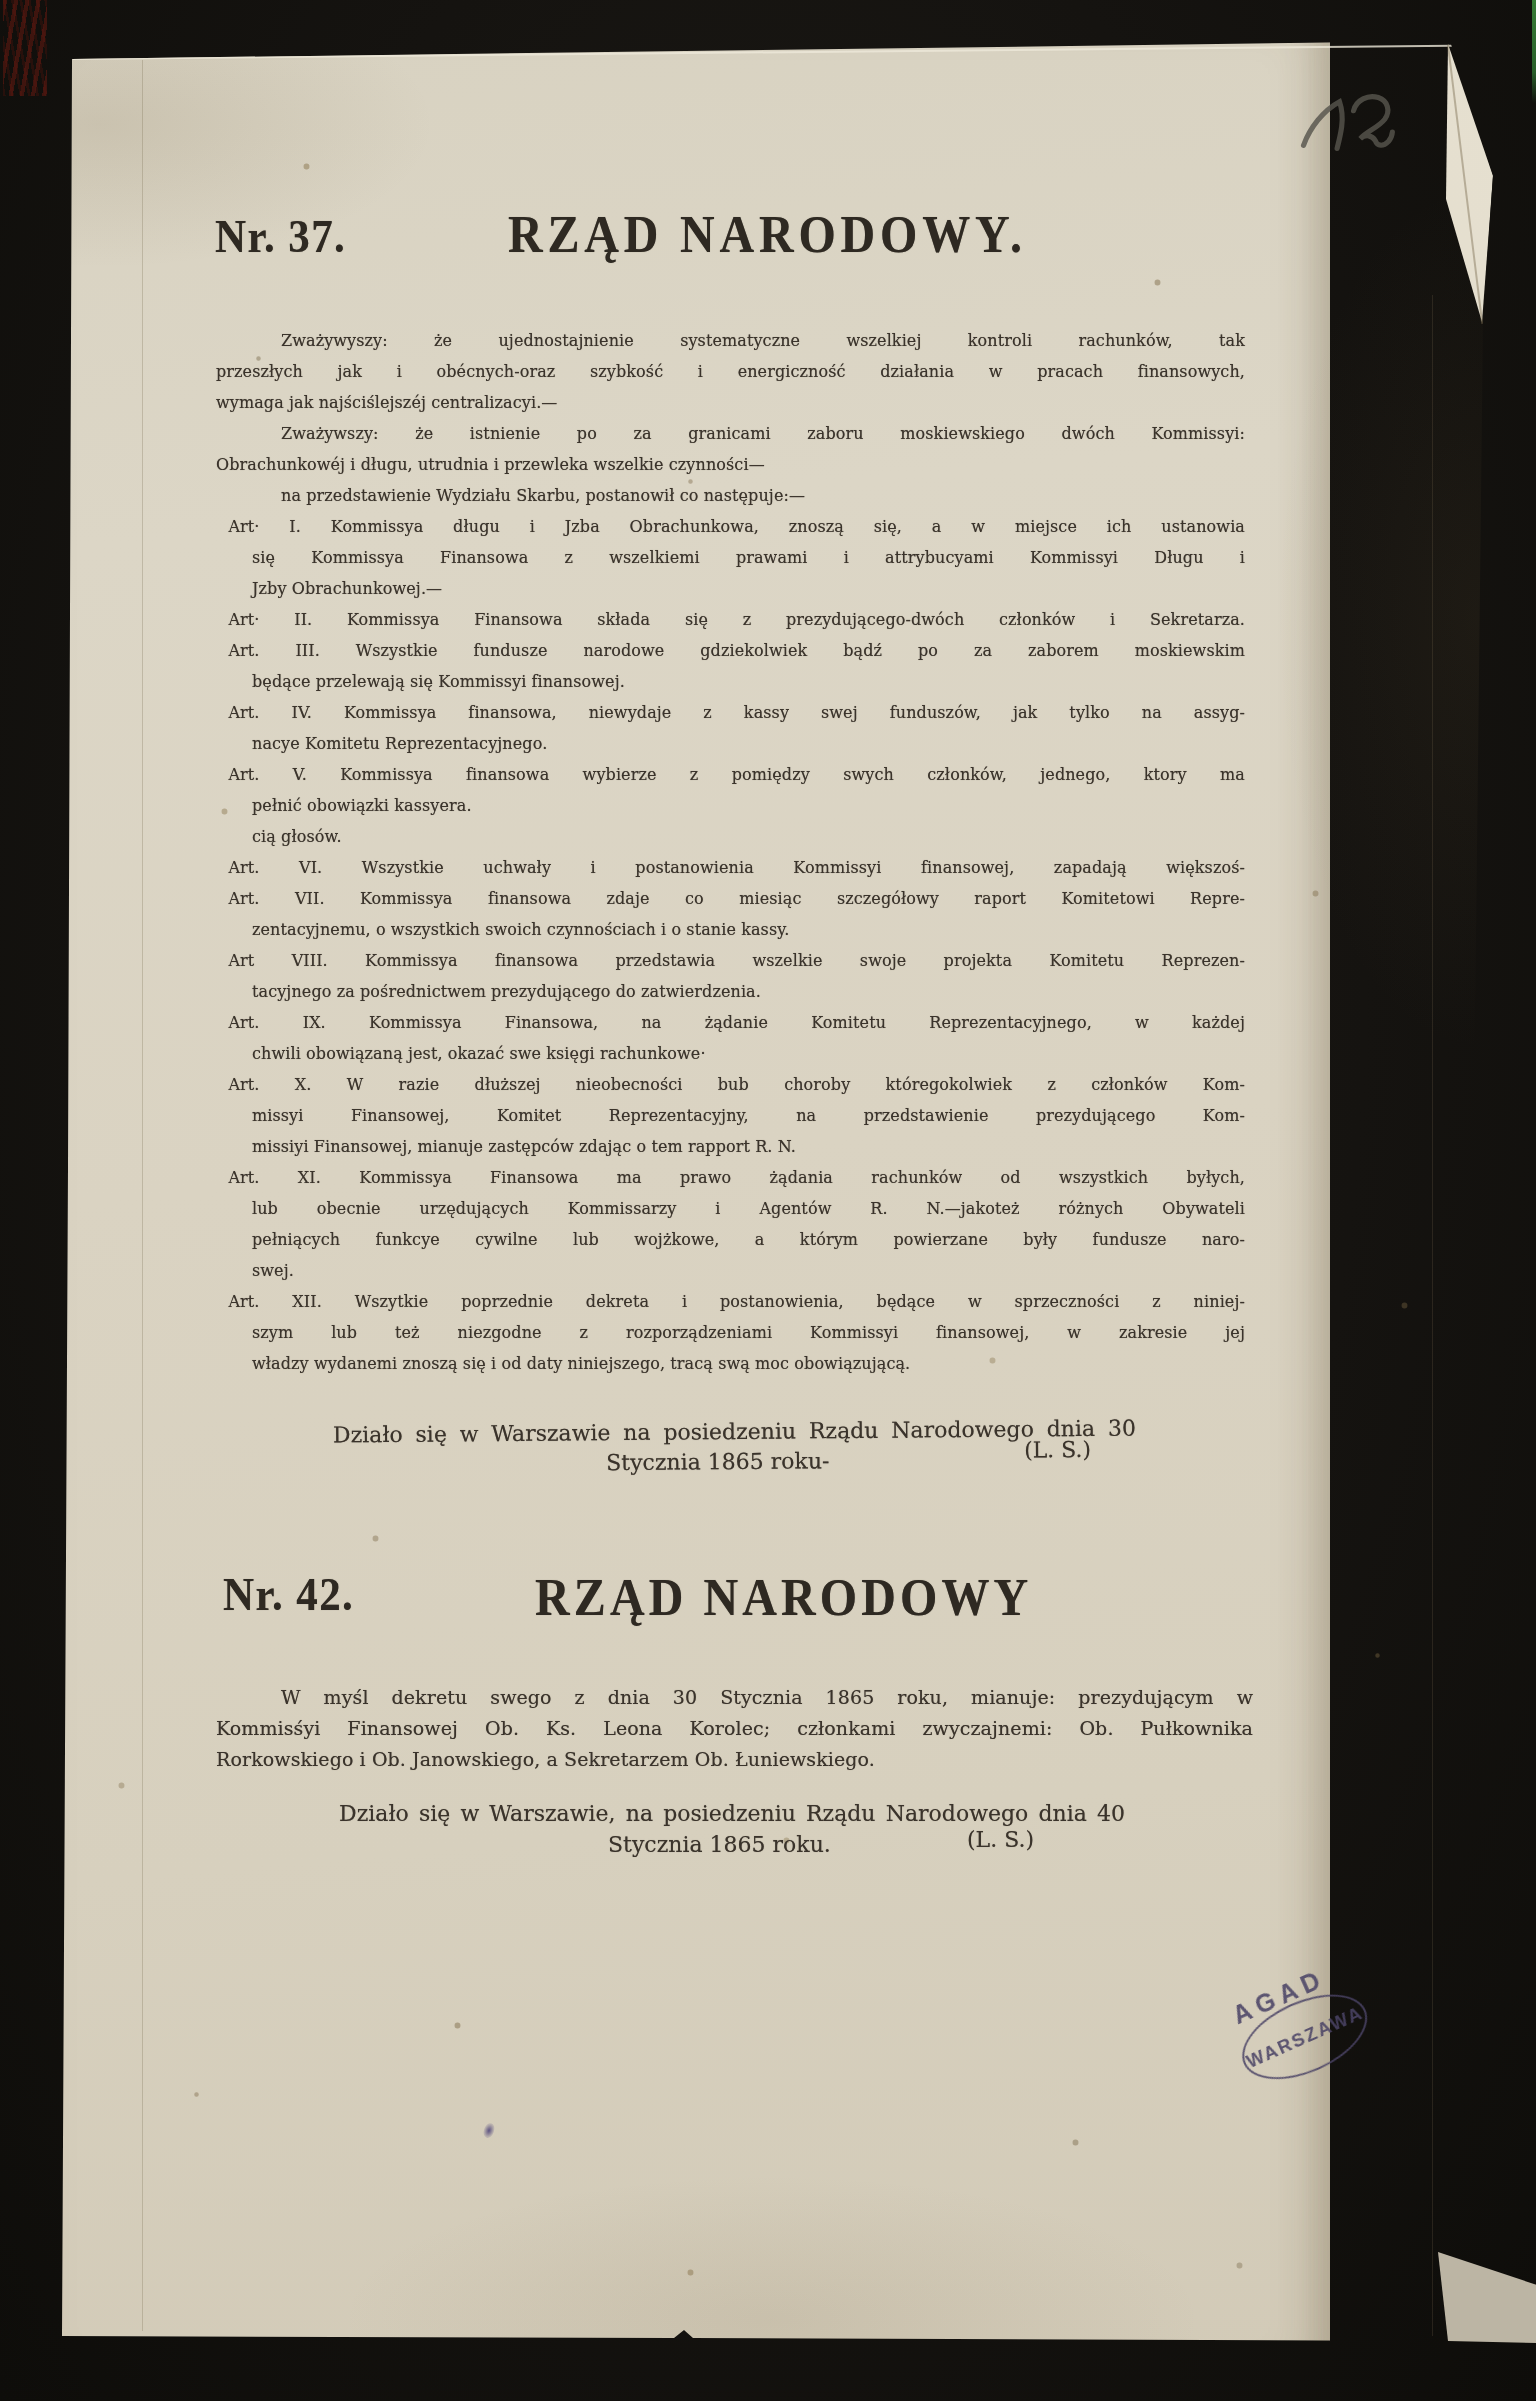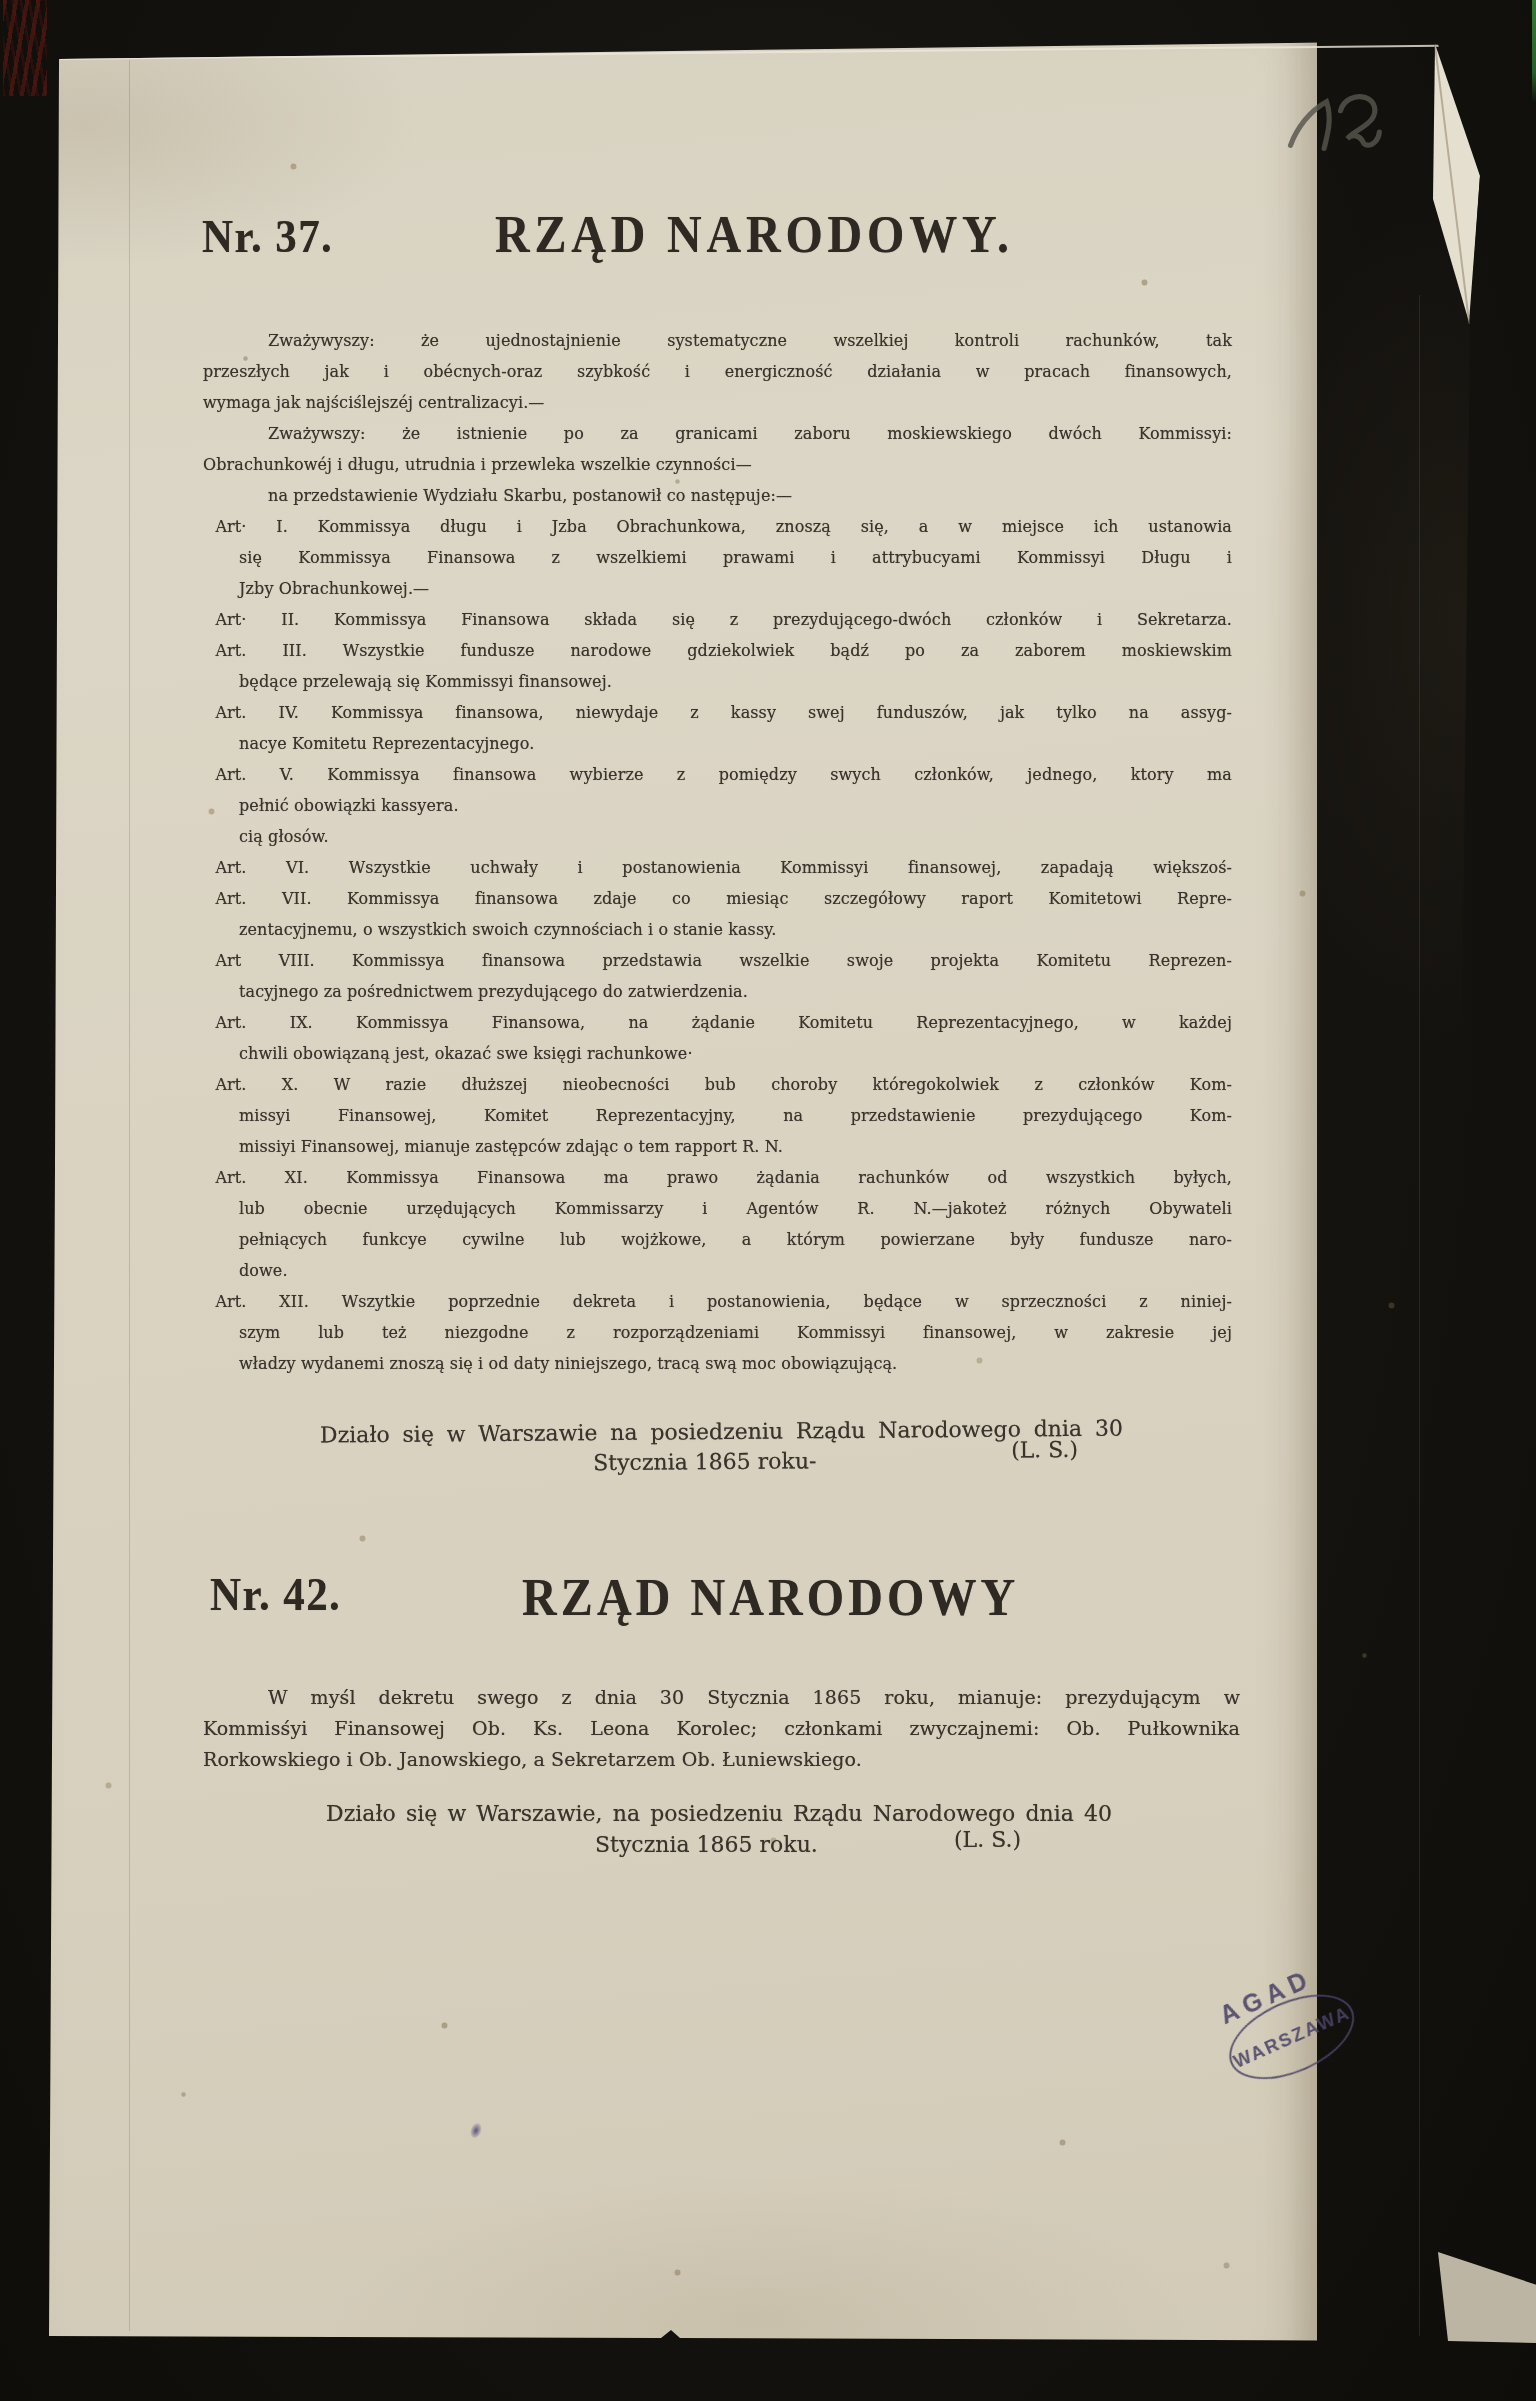--- a/index.html
+++ b/index.html
@@ -32,21 +32,21 @@
 
   
   .green-sliver{
     left:1532px;top:0;width:4.8px;height:103px;
     background:linear-gradient(180deg,#3f8f3f,#2c6b2e 70%,rgba(44,107,46,0));
     opacity:.85;
   }
 
   
   .paper{
-    left:4px;top:0;width:1313px;height:2401px;
+    left:17px;top:0;width:1313px;height:2401px;
     background:linear-gradient(175deg,#d8d2c1 0%,#dcd6c6 22%,#dad3c2 48%,#d7d0be 75%,#d2cab7 100%);
     clip-path:polygon(
       55px 59px, 823px 49px, 1433px 41px,
       1476px 175px, 1466px 322px, 1458px 1029px, 1454px 2341px,
       676px 2338px, 667px 2330px, 657px 2338px,
       45px 2336px, 51px 1166px);
     box-shadow:inset 0 0 62px rgba(92,76,50,.20), inset -19px 0 34px rgba(92,76,50,.13), inset 0 -15px 31px rgba(92,76,50,.11);
   }
   .paper-shade{
     left:0;top:0;width:1537px;height:2401px;
@@ -176,21 +176,21 @@
       <div class="line lbl j">Art VIII. Kommissya finansowa przedstawia wszelkie swoje projekta Komitetu Reprezen-</div>
       <div class="line cont">tacyjnego za pośrednictwem prezydującego do zatwierdzenia.</div>
       <div class="line lbl j">Art. IX. Kommissya Finansowa, na żądanie Komitetu Reprezentacyjnego, w każdej</div>
       <div class="line cont">chwili obowiązaną jest, okazać swe księgi rachunkowe·</div>
       <div class="line lbl j">Art. X. W razie dłuższej nieobecności bub choroby któregokolwiek z członków Kom-</div>
       <div class="line cont j">missyi Finansowej, Komitet Reprezentacyjny, na przedstawienie prezydującego Kom-</div>
       <div class="line cont">missiyi Finansowej, mianuje zastępców zdając o tem rapport R. N.</div>
       <div class="line lbl j">Art. XI. Kommissya Finansowa ma prawo żądania rachunków od wszystkich byłych,</div>
       <div class="line cont j">lub obecnie urzędujących Kommissarzy i Agentów R. N.—jakoteż różnych Obywateli</div>
       <div class="line cont j">pełniących funkcye cywilne lub wojżkowe, a którym powierzane były fundusze naro-</div>
-      <div class="line cont">dowe.</div>
+      <div class="line cont">swej.</div>
       <div class="line lbl j">Art. XII. Wszytkie poprzednie dekreta i postanowienia, będące w sprzeczności z niniej-</div>
       <div class="line cont j">szym lub też niezgodne z rozporządzeniami Kommissyi finansowej, w zakresie jej</div>
       <div class="line cont">władzy wydanemi znoszą się i od daty niniejszego, tracą swą moc obowiązującą.</div>
     </div>
 
   <div class="abs" style="left:0;top:0;width:1537px;height:2401px;transform:rotate(-0.5deg);transform-origin:720px 1441px;">
     <div class="abs closing stretch print" style="left:316px;top:1416px;width:803px;">Działo się w Warszawie na posiedzeniu Rządu Narodowego dnia 30</div>
     <div class="abs closing print" style="left:589px;top:1446px;">Stycznia 1865 roku-</div>
     <div class="abs closing print" style="left:1007px;top:1437px;">(L. S.)</div>
   </div>

